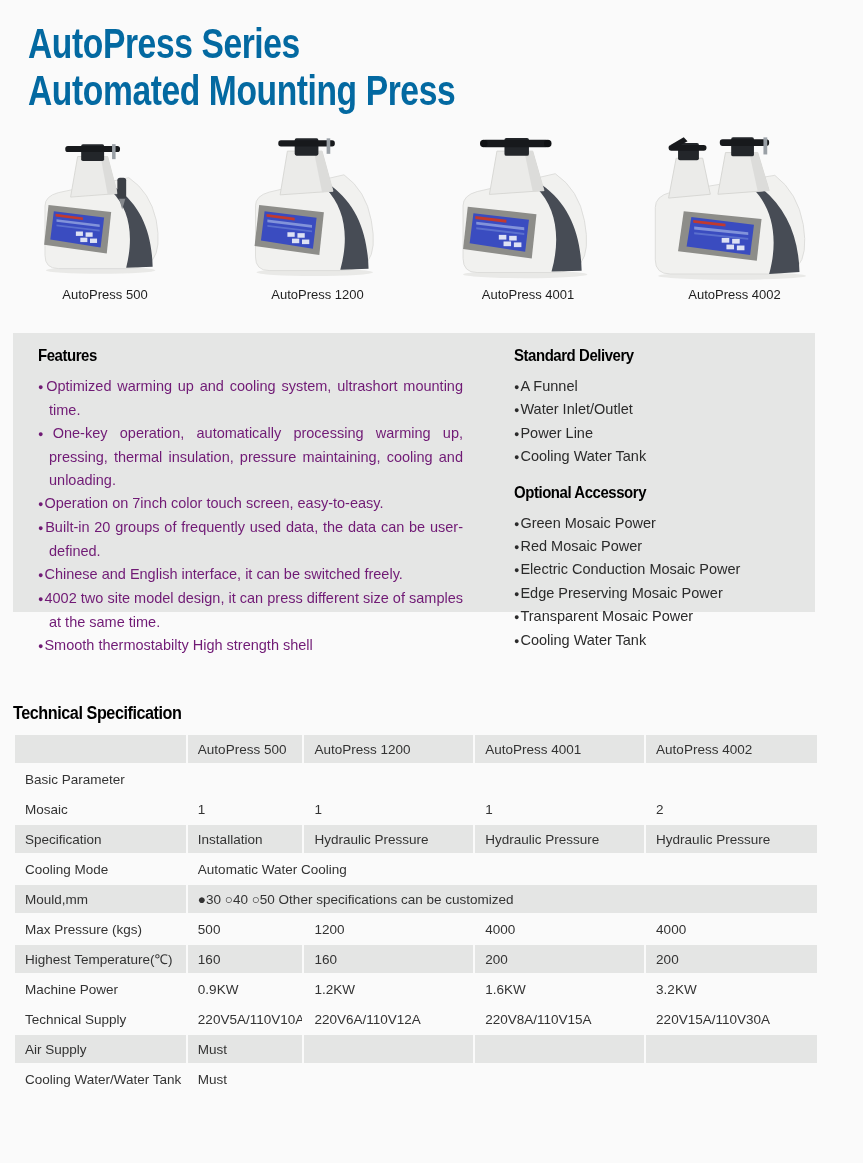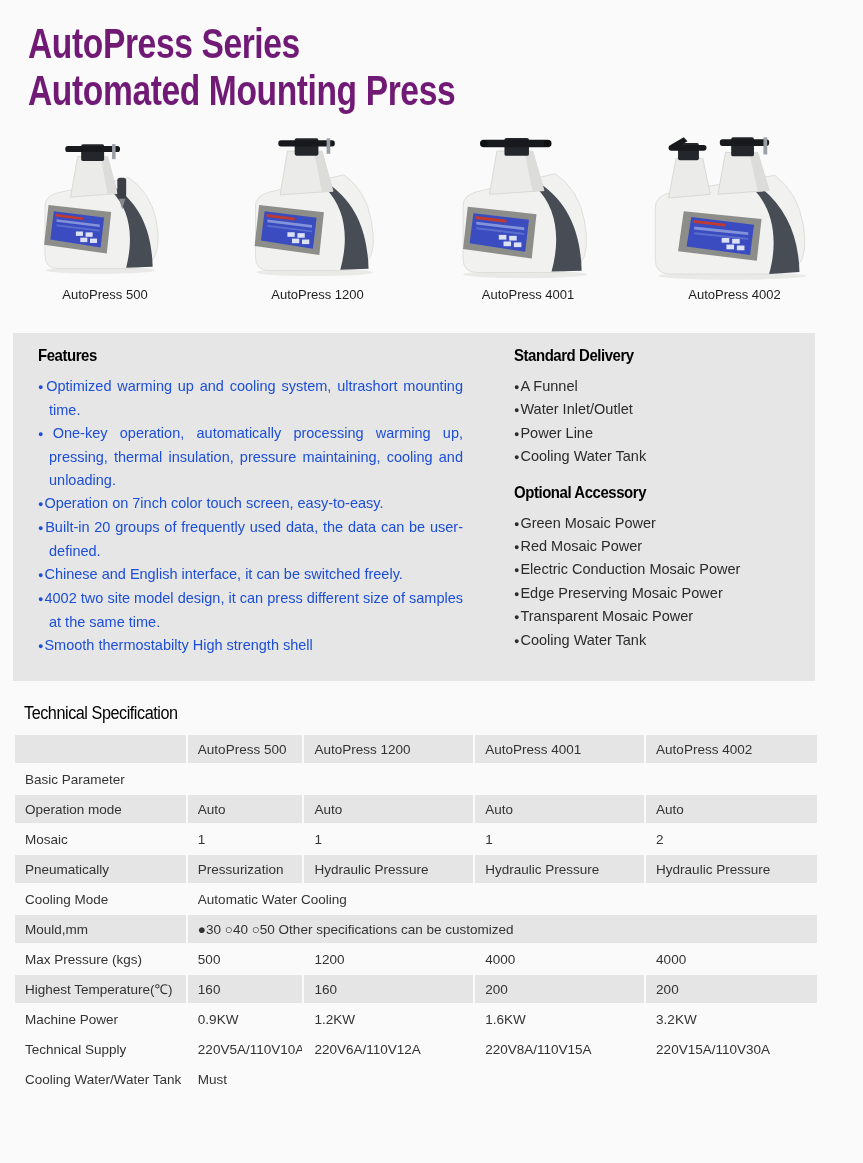--- a/index.html
+++ b/index.html
@@ -1,45 +1,45 @@
 <!DOCTYPE html>
 <html><head>
 <meta charset="utf-8">
 <style>
   html,body{margin:0;padding:0;background:#fafafa;}
   .page{position:relative;width:863px;height:1163px;background:#fafafa;
         font-family:"Liberation Sans",sans-serif;color:#2d2d2d;overflow:hidden;}
 
   
-  .title{position:absolute;left:28px;top:20px;color:#701a75;font-weight:bold;}
+  .title{position:absolute;left:28px;top:20px;color:#0369a1;font-weight:bold;}
   .title .line{display:block;font-size:42px;line-height:47px;}
   .cond{display:inline-block;transform:scaleX(0.8);transform-origin:0 50%;white-space:nowrap;letter-spacing:-0.5px;}
 
   
   .products{position:absolute;left:0;top:134px;width:863px;height:172px;}
   .product{position:absolute;text-align:center;}
   .product .imgbox{height:150px;display:flex;align-items:flex-end;justify-content:center;}
   .product svg{display:block;}
   .caption{font-size:13px;color:#1f1f1f;margin-top:3px;}
 
   
-  .panel{position:absolute;left:13px;top:333px;width:802px;height:348px;background:#e5e6e5;}
+  .panel{position:absolute;left:13px;top:333px;width:802px;height:279px;background:#e5e6e5;}
   .sec-head{font-size:17px;font-weight:bold;color:#000;margin:0 0 9px 0;}
   .sec-head .cond{transform:scaleX(0.88);}
   .features{position:absolute;left:25px;top:13px;width:425px;}
-  .features ul{list-style:none;margin:0;padding:0;font-size:14.5px;line-height:23px;text-align:justify;color:#1d4ed8;}
+  .features ul{list-style:none;margin:0;padding:0;font-size:14.5px;line-height:23px;text-align:justify;color:#701a75;}
   .features li{padding-left:11px;text-indent:-11px;}
   .blt{font-size:9px;vertical-align:1px;padding-right:1px;}
   .delivery{position:absolute;left:477px;top:13px;width:315px;margin-left:24px;}
   .delivery ul{list-style:none;margin:0;padding:0;font-size:14.5px;line-height:22.4px;color:#2b2b2b;}
   .delivery li{padding-left:0;}
   .group2{margin-top:14px;}
 
   
-  .tech-head{position:absolute;left:24px;top:703px;font-size:18px;font-weight:normal;color:#000;}
+  .tech-head{position:absolute;left:13px;top:703px;font-size:18px;font-weight:bold;color:#000;}
   .tech-head .cond{transform:scaleX(0.9);}
   table.spec{position:absolute;left:13px;top:733px;width:806px;border-collapse:separate;border-spacing:2px;
              table-layout:fixed;font-size:13.5px;color:#333;}
   table.spec td{height:28px;padding:0 4px 0 10px;vertical-align:middle;background:transparent;
                 overflow:hidden;white-space:nowrap;}
   table.spec tr.shaded td{background:#e4e5e4;}
 </style>
 </head>
 <body>
 
@@ -214,37 +214,30 @@
         <tr class="shaded">
           <td></td>
           <td>AutoPress 500</td>
           <td>AutoPress 1200</td>
           <td>AutoPress 4001</td>
           <td>AutoPress 4002</td>
         </tr>
         <tr>
           <td colspan="5">Basic Parameter</td>
         </tr>
-        <tr class="shaded">
-          <td>Operation mode</td>
-          <td>Auto</td>
-          <td>Auto</td>
-          <td>Auto</td>
-          <td>Auto</td>
-        </tr>
         <tr>
           <td>Mosaic</td>
           <td>1</td>
           <td>1</td>
           <td>1</td>
           <td>2</td>
         </tr>
         <tr class="shaded">
-          <td>Pneumatically</td>
-          <td>Pressurization</td>
+          <td>Specification</td>
+          <td>Installation</td>
           <td>Hydraulic Pressure</td>
           <td>Hydraulic Pressure</td>
           <td>Hydraulic Pressure</td>
         </tr>
         <tr>
           <td>Cooling Mode</td>
           <td colspan="4">Automatic Water Cooling</td>
         </tr>
         <tr class="shaded">
           <td>Mould,mm</td>
@@ -271,20 +264,27 @@
           <td>1.6KW</td>
           <td>3.2KW</td>
         </tr>
         <tr>
           <td>Technical Supply</td>
           <td>220V5A/110V10A</td>
           <td>220V6A/110V12A</td>
           <td>220V8A/110V15A</td>
           <td>220V15A/110V30A</td>
         </tr>
+        <tr class="shaded">
+          <td>Air Supply</td>
+          <td>Must</td>
+          <td></td>
+          <td></td>
+          <td></td>
+        </tr>
         <tr>
           <td>Cooling Water/Water Tank</td>
           <td>Must</td>
           <td></td>
           <td></td>
           <td></td>
         </tr>
       </tbody>
   </table>
 

